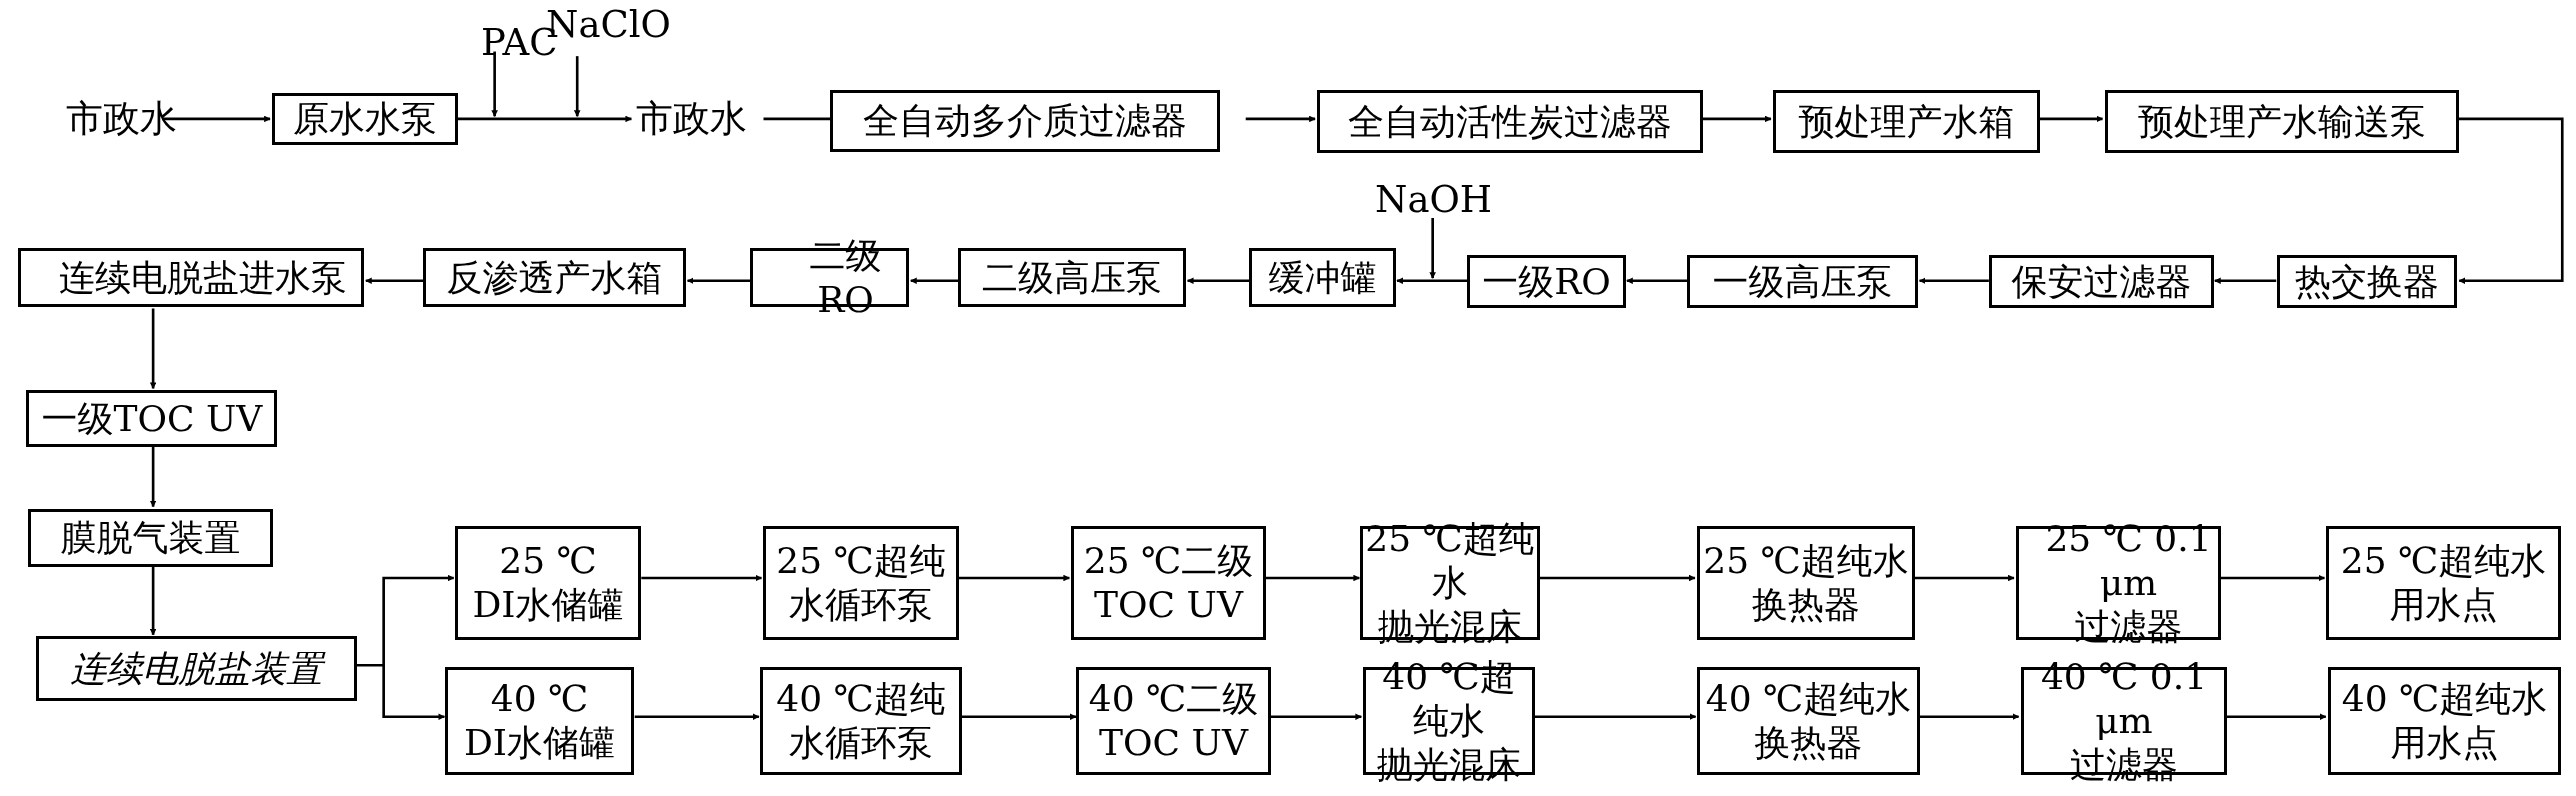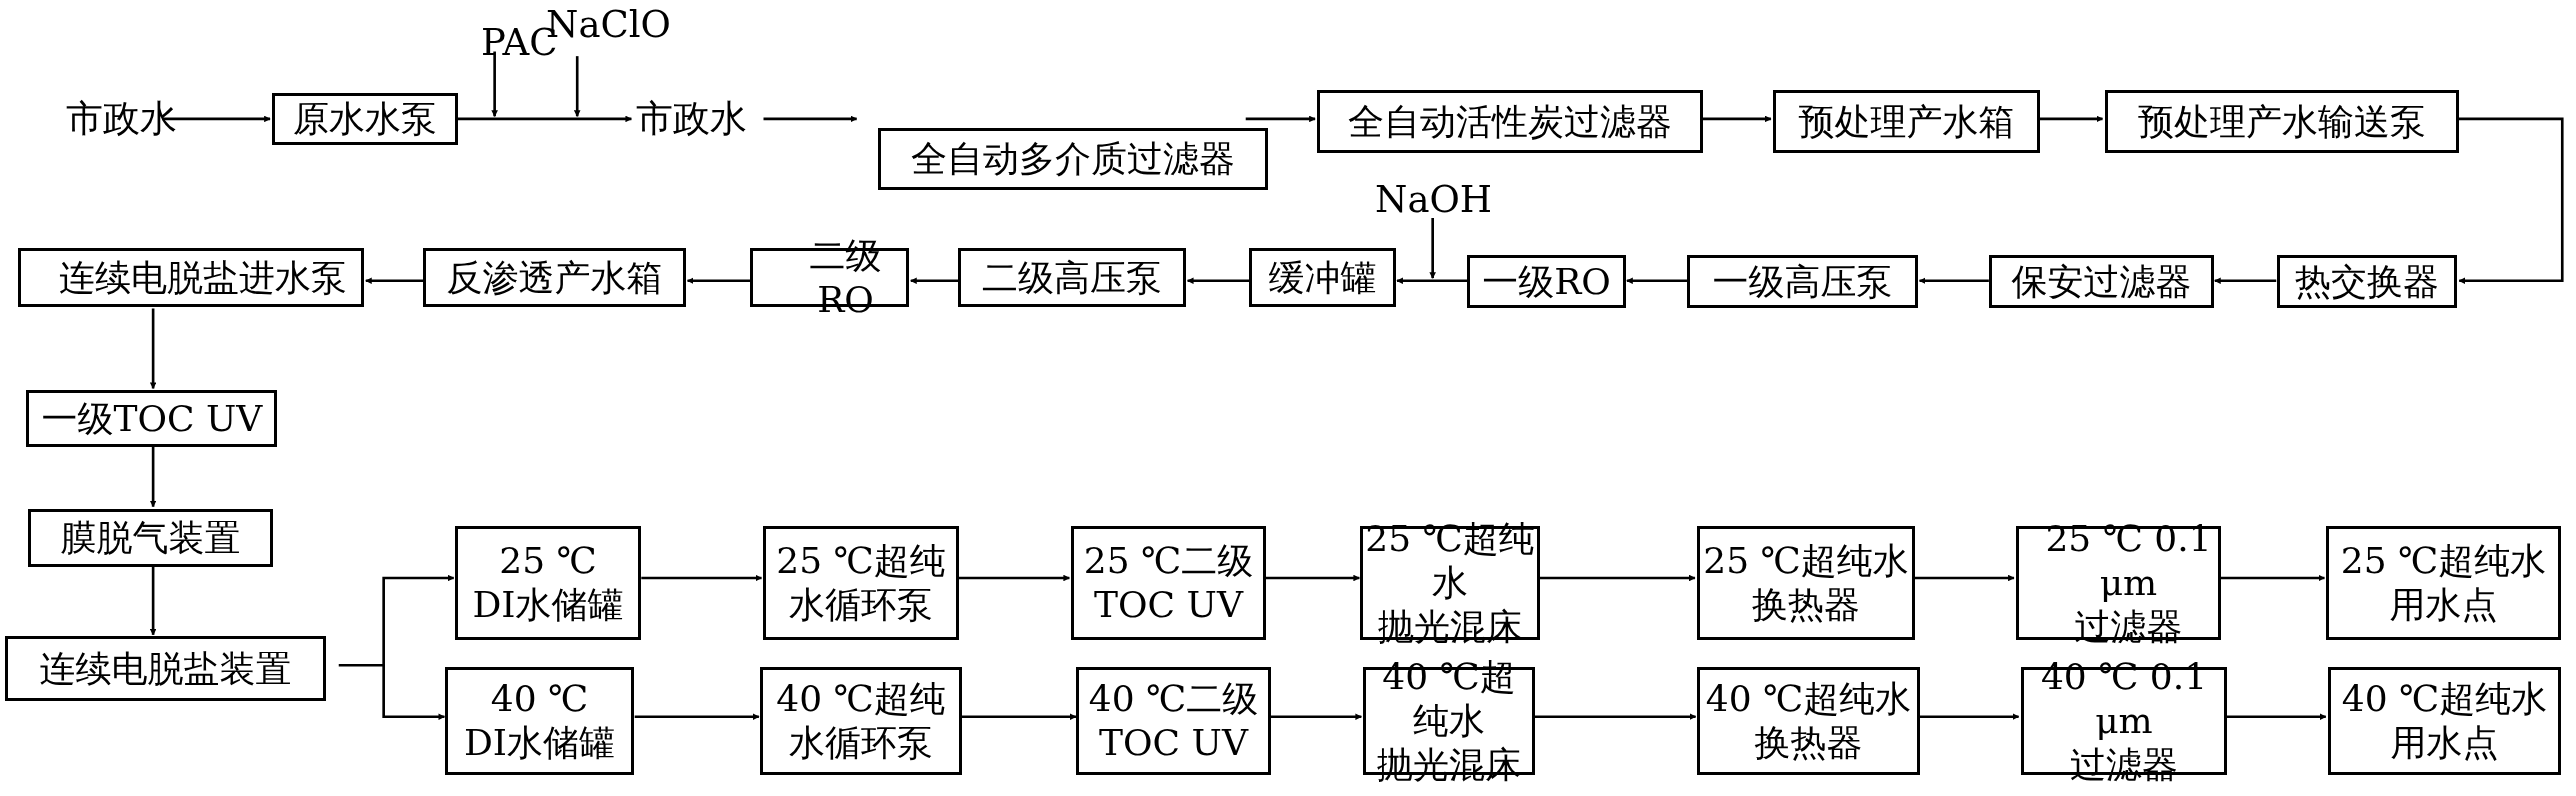--- a/index.html
+++ b/index.html
@@ -63,39 +63,39 @@
     <line x1="2905" y1="1085" x2="3055" y2="1085" marker-end="url(#ah)"></line>
     <line x1="3370" y1="1085" x2="3520" y2="1085" marker-end="url(#ah)"></line>
   </g>
 </svg>
 
 <div class="lbl" style="left:66px;top:99px;">市政水</div>
 <div class="box" style="left:272px;top:93px;width:186px;height:52px;">原水水泵</div>
 <div class="lbl" style="left:453px;top:23px;margin-left:28px;">PAC</div>
 <div class="lbl" style="left:546px;top:5.3px;">NaClO</div>
 <div class="lbl" style="left:636px;top:99px;">市政水</div>
-<div class="box" style="left:878px;top:90px;width:390px;height:62px;margin-top:38px;">全自动多介质过滤器</div>
+<div class="box" style="left:830px;top:90px;width:390px;height:62px;">全自动多介质过滤器</div>
 <div class="box" style="left:1317px;top:90px;width:386px;height:63px;">全自动活性炭过滤器</div>
 <div class="box" style="left:1773px;top:90px;width:267px;height:63px;">预处理产水箱</div>
 <div class="box" style="left:2105px;top:90px;width:354px;height:63px;">预处理产水输送泵</div>
 
 <div class="box" style="left:2277px;top:255px;width:180px;height:53px;">热交换器</div>
 <div class="box" style="left:1989px;top:255px;width:225px;height:53px;">保安过滤器</div>
 <div class="box" style="left:1687px;top:255px;width:231px;height:53px;">一级高压泵</div>
 <div class="box" style="left:1467px;top:255px;width:159px;height:53px;">一级RO</div>
 <div class="lbl" style="left:1375px;top:180px;">NaOH</div>
 <div class="box" style="left:1249px;top:248px;width:147px;height:59px;">缓冲罐</div>
 <div class="box" style="left:958px;top:248px;width:228px;height:59px;">二级高压泵</div>
 <div class="box" style="left:750px;top:248px;width:159px;height:59px;padding-left:32px;">二级RO</div>
 <div class="box" style="left:423px;top:248px;width:263px;height:59px;">反渗透产水箱</div>
 <div class="box" style="left:18px;top:248px;width:346px;height:59px;padding-left:24px;">连续电脱盐进水泵</div>
 
 <div class="box" style="left:26.4px;top:390px;width:251px;height:57px;">一级TOC UV</div>
 <div class="box" style="left:28px;top:509px;width:245px;height:58px;">膜脱气装置</div>
-<div class="box" style="left:5px;top:636px;width:321px;height:65px;">连续电脱盐装置</div>
+<div class="box" style="left:36px;top:636px;width:321px;height:65px;font-style:italic;">连续电脱盐装置</div>
 
 <div class="box" style="left:455px;top:526px;width:186px;height:114px;">25 ℃
 DI水储罐</div>
 <div class="box" style="left:763px;top:526px;width:196px;height:114px;">25 ℃超纯
 水循环泵</div>
 <div class="box" style="left:1071px;top:526px;width:195px;height:114px;">25 ℃二级
 TOC UV</div>
 <div class="box" style="left:1360px;top:526px;width:180px;height:114px;">25 ℃超纯水
 抛光混床</div>
 <div class="box" style="left:1697px;top:526px;width:218px;height:114px;">25 ℃超纯水

